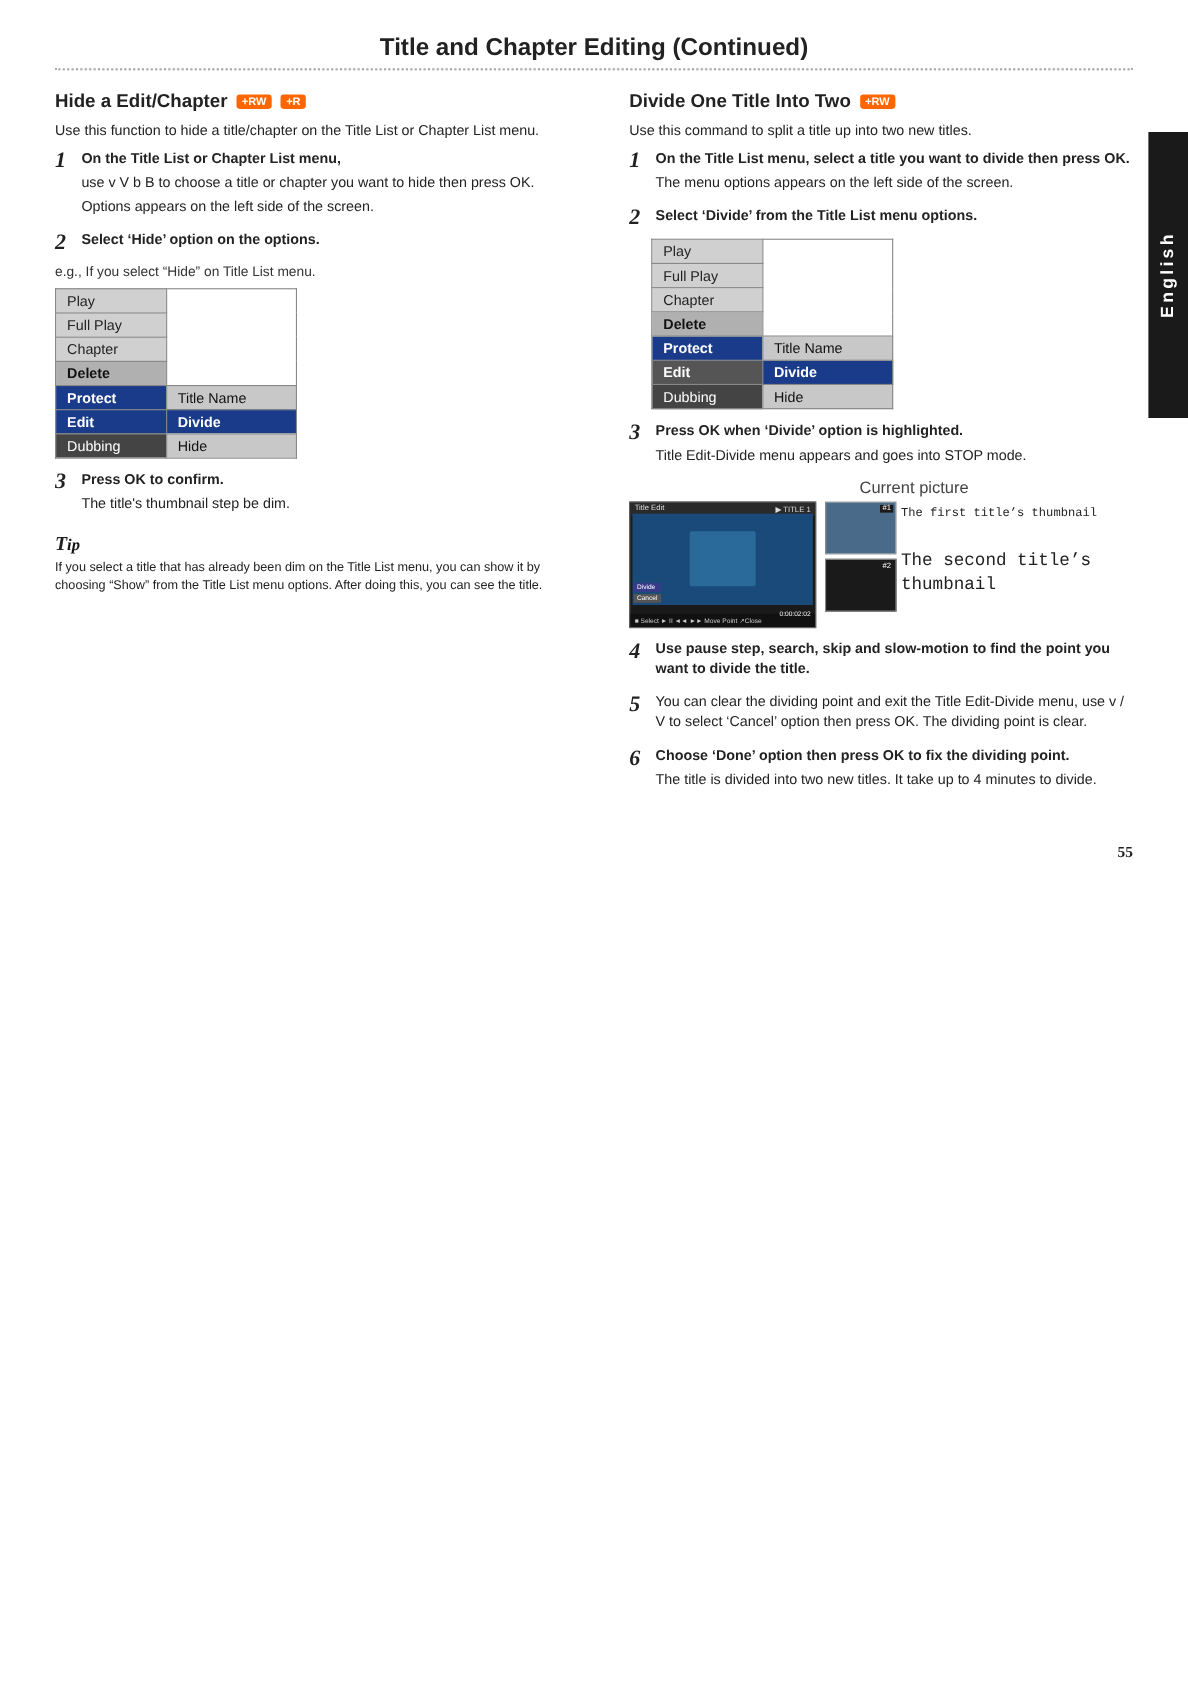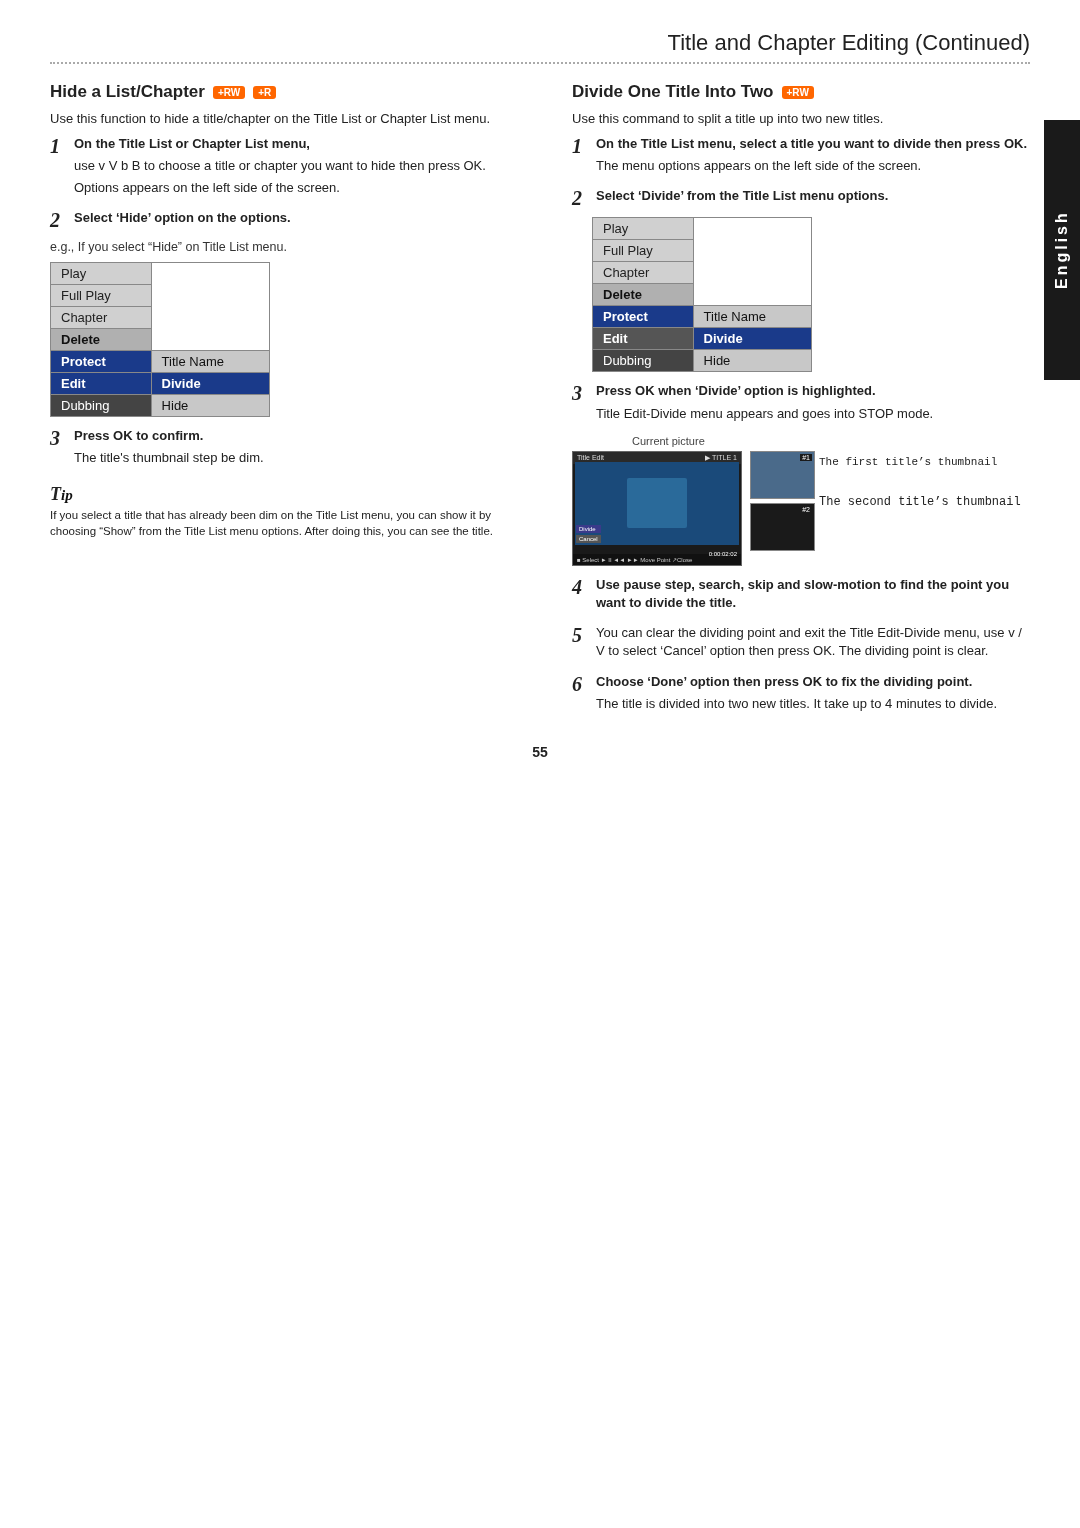--- a/index.html
+++ b/index.html
@@ -10,23 +10,23 @@
       font-family: Arial, Helvetica, sans-serif;
       font-size: 13px;
       color: #222;
       position: relative;
     }
     .page-wrapper {
       padding: 30px 50px 60px 50px;
     }
     
     .page-title {
-      text-align: right;
+      text-align: center;
       font-size: 22px;
-      font-weight: normal;
+      font-weight: bold;
       margin-bottom: 6px;
     }
     .dotted-line {
       border: none;
       border-top: 2px dotted #aaa;
       margin-bottom: 18px;
     }
     
     .english-sidebar {
       position: absolute;
@@ -154,24 +154,25 @@
       font-style: italic;
       color: #111;
     }
     .divide-img-title {
       font-size: 11px;
       color: #555;
       margin-bottom: 4px;
     }
     
     .page-num {
-      text-align: center;
+      text-align: right;
       font-size: 14px;
       font-weight: bold;
-      margin-top: 19px;
+      margin-top: 38px;
+      font-family: Liberation Serif, serif;
     }
     .small-text { font-size: 11.5px; line-height: 1.4; }
     .body-text { font-size: 13px; line-height: 1.45; margin-bottom: 6px; }
     .eg-text { font-size: 12.5px; margin: 4px 0 6px 0; color: #333; }
     .press-text { margin-bottom: 4px; }
   </style>
 </head>
 <body>
 
 <div class="page-wrapper">
@@ -179,21 +180,21 @@
   <h1 class="page-title">Title and Chapter Editing (Continued)</h1>
   <hr class="dotted-line">
 
   <div class="english-sidebar">English</div>
 
   <div class="two-col">
 
     <div class="col-left">
 
       <div class="section-header">
-        <span>Hide a List/Chapter</span>
+        <span>Hide a Edit/Chapter</span>
         <span class="badge">+RW</span>
         <span class="badge">+R</span>
       </div>
       <p class="body-text">Use this function to hide a title/chapter on the Title List or Chapter List menu.</p>
 
       <div class="step">
         <span class="step-num">1</span>
         <div class="step-content">
           <p><strong>On the Title List or Chapter List menu,</strong></p>
           <p>use v  V  b  B to choose a title or chapter you want to hide then press OK.</p>
@@ -307,21 +308,21 @@
 
       <div class="step">
         <span class="step-num">3</span>
         <div class="step-content">
           <p><strong>Press OK when ‘Divide’ option is highlighted.</strong></p>
           <p>Title Edit-Divide menu appears and goes into STOP mode.</p>
         </div>
       </div>
 
       <div style="margin: 8px 0 10px 0;">
-        <p class="divide-img-title" style="font-size:11px;color:#444;margin-bottom:4px;margin-left:60px;">Current picture</p>
+        <p class="divide-img-title" style="font-size:15px;color:#444;margin-bottom:4px;margin-left:60px;text-align:center;">Current picture</p>
         <div style="display:flex;align-items:flex-start;gap:8px;">
 
           <div style="width:170px;">
             <div style="width:170px;height:115px;background:#1a1a1a;border:1px solid #666;position:relative;overflow:hidden;">
 
               <div style="position:absolute;top:0;left:0;right:0;background:#2a2a2a;color:#ddd;font-size:7px;padding:2px 4px;display:flex;justify-content:space-between;">
                 <span>Title Edit</span>
                 <span>▶ TITLE 1</span>
               </div>
               <div style="position:absolute;top:10px;left:2px;bottom:20px;right:2px;background:#1a4a7a;display:flex;align-items:center;justify-content:center;">
@@ -346,21 +347,21 @@
               <div style="width:65px;height:48px;background:#3a3a3a;border:1px solid #888;position:relative;">
                 <div style="position:absolute;top:2px;right:2px;background:#1a1a1a;color:#fff;font-size:7px;padding:0 2px;">#1</div>
                 <div style="width:100%;height:100%;background:#4a6a8a;"></div>
               </div>
               <div style="width:65px;height:48px;background:#1a1a1a;border:1px solid #888;position:relative;">
                 <div style="position:absolute;top:2px;right:2px;background:#1a1a1a;color:#fff;font-size:7px;padding:0 2px;">#2</div>
               </div>
             </div>
             <div style="display:flex;flex-direction:column;gap:16px;padding-top:4px;font-family:Liberation Mono, monospace;">
               <p style="font-size:11px;line-height:1.3;">The first title’s thumbnail</p>
-              <p style="font-size:12px;line-height:1.3;margin-top:10px;">The second title’s thumbnail</p>
+              <p style="font-size:16px;line-height:1.3;margin-top:10px;">The second title’s thumbnail</p>
             </div>
           </div>
         </div>
       </div>
 
       <div class="step">
         <span class="step-num">4</span>
         <div class="step-content">
           <p><strong>Use pause step, search, skip and slow-motion to find the point you want to divide the title.</strong></p>
         </div>

